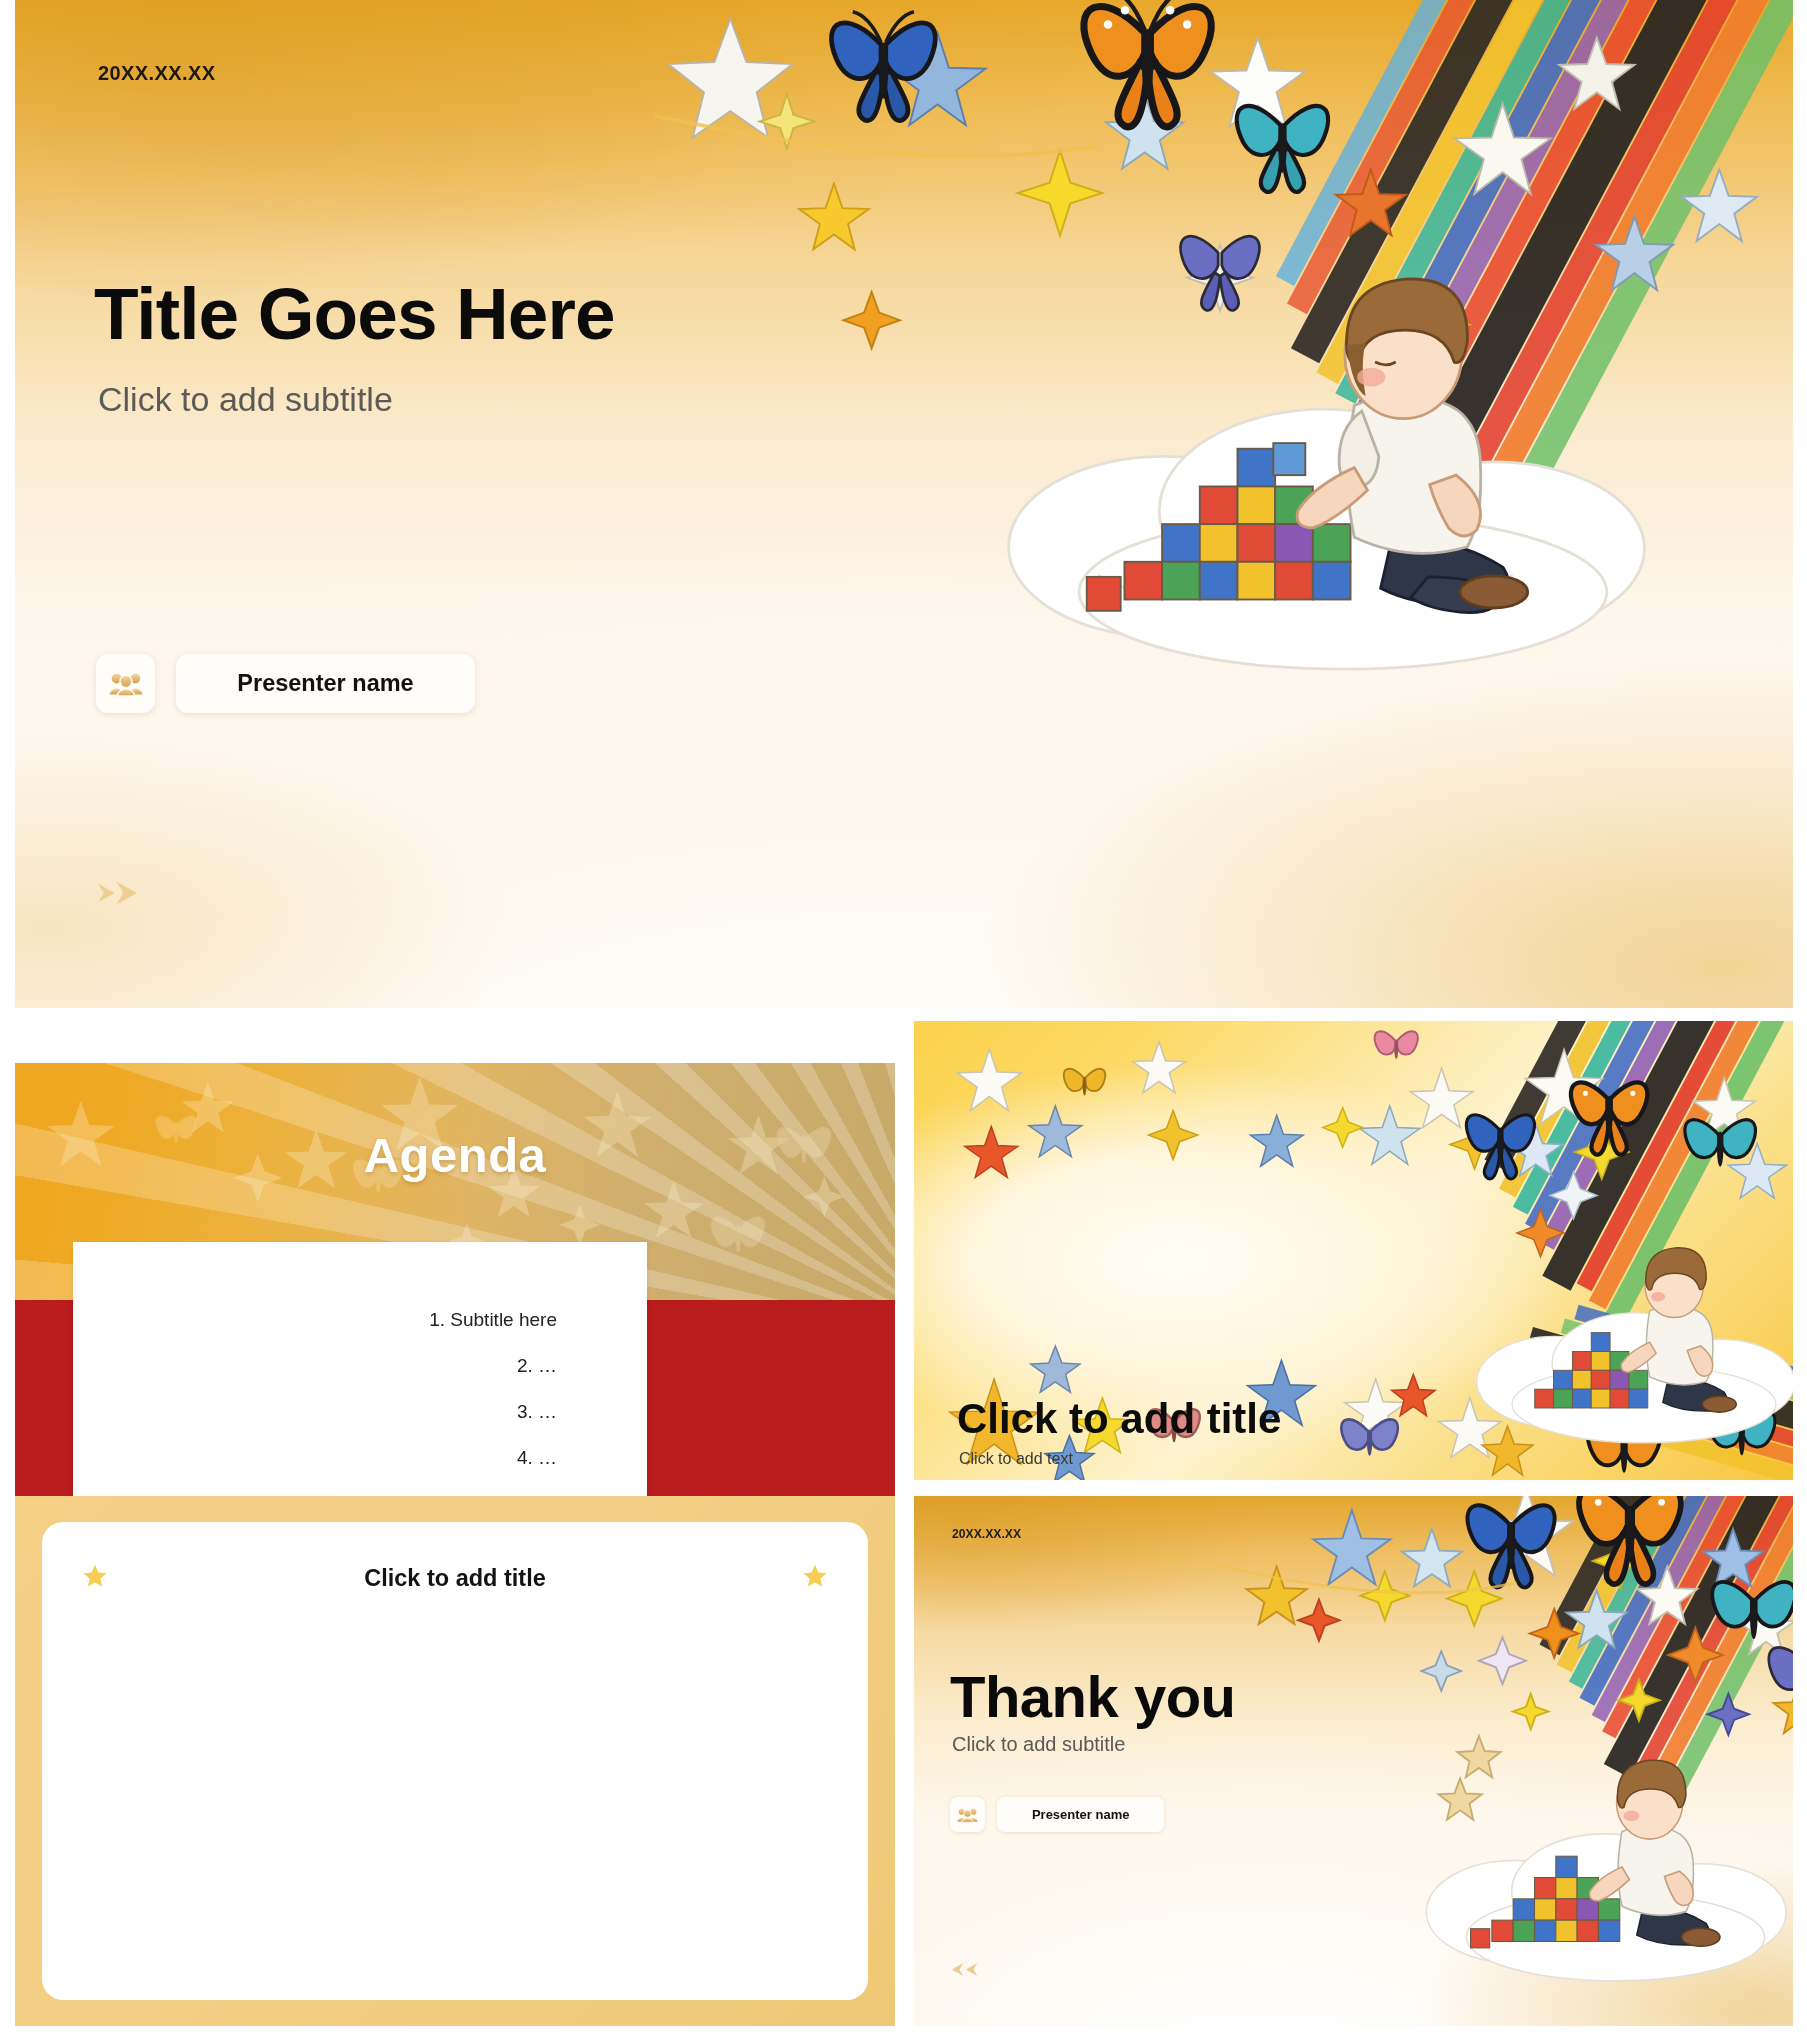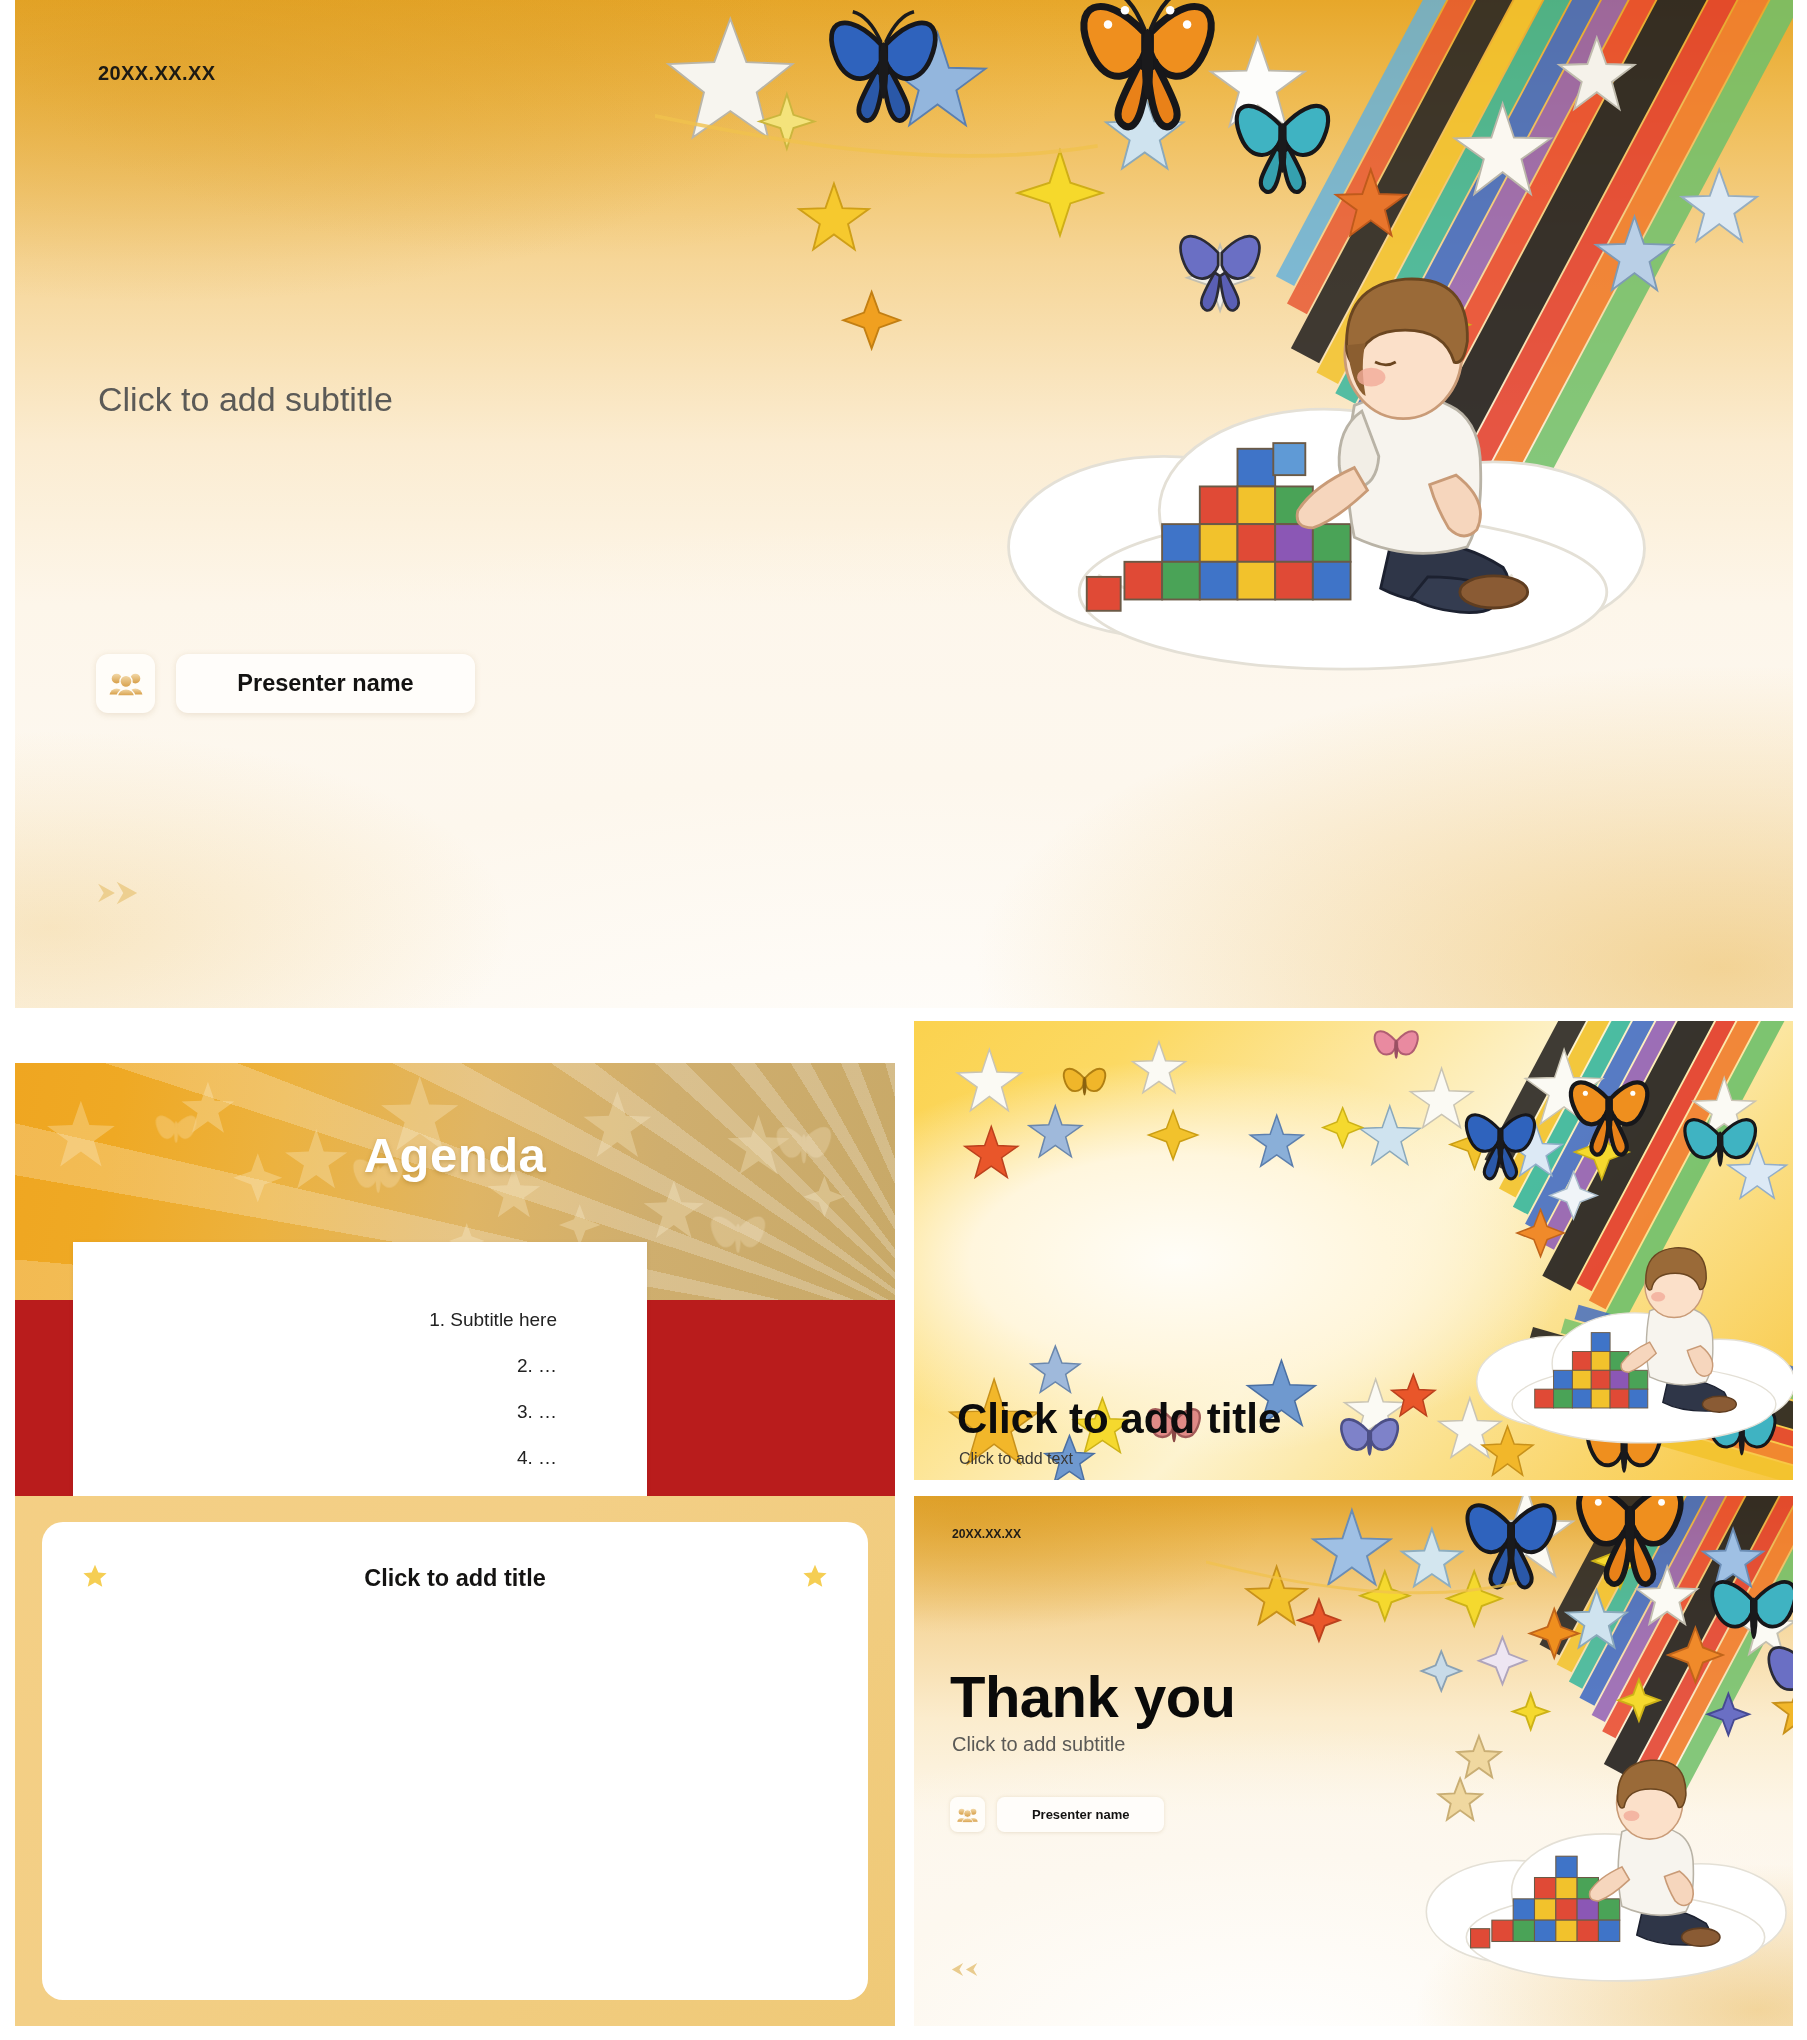--- a/index.html
+++ b/index.html
@@ -243,21 +243,21 @@
 
         <ellipse cx="444" cy="96" rx="62" ry="68" fill="#fbe0c9" stroke="#c99b77" stroke-width="3"></ellipse>
         <path d="M384 92 q-4 -70 62 -76 q68 -4 66 66 q-4 26 -14 22 q-10 -34 -52 -34 q-44 0 -50 34 q-8 6 -12 -12 Z" fill="#9a6a38" stroke="#6b4620" stroke-width="3"></path>
         <path d="M384 86 q6 46 20 54 q-6 -34 0 -56 Z" fill="#8b5e30"></path>
         <ellipse cx="410" cy="120" rx="15" ry="10" fill="#f3ab9a" opacity=".8"></ellipse>
         <path d="M414 104 q12 6 22 0" stroke="#6b4620" stroke-width="3" fill="none"></path>
       </g>
     </svg>
 
     <div class="hero-date">20XX.XX.XX</div>
-    <div class="hero-title"><br></div>
+    <div class="hero-title"><br><span>Title Goes Here</span></div>
     <div class="hero-sub">Click to add subtitle</div>
 
     <div class="presenter-row">
       <div class="presenter-icon">
         <svg width="34" height="25.4" viewBox="0 0 36 27">
           <defs>
               <linearGradient id="pg" x1="0" y1="0" x2="0" y2="1">
             <stop offset="0" stop-color="#f3d9a9"></stop>
                 <stop offset="1" stop-color="#d79f49"></stop>
               </linearGradient>

